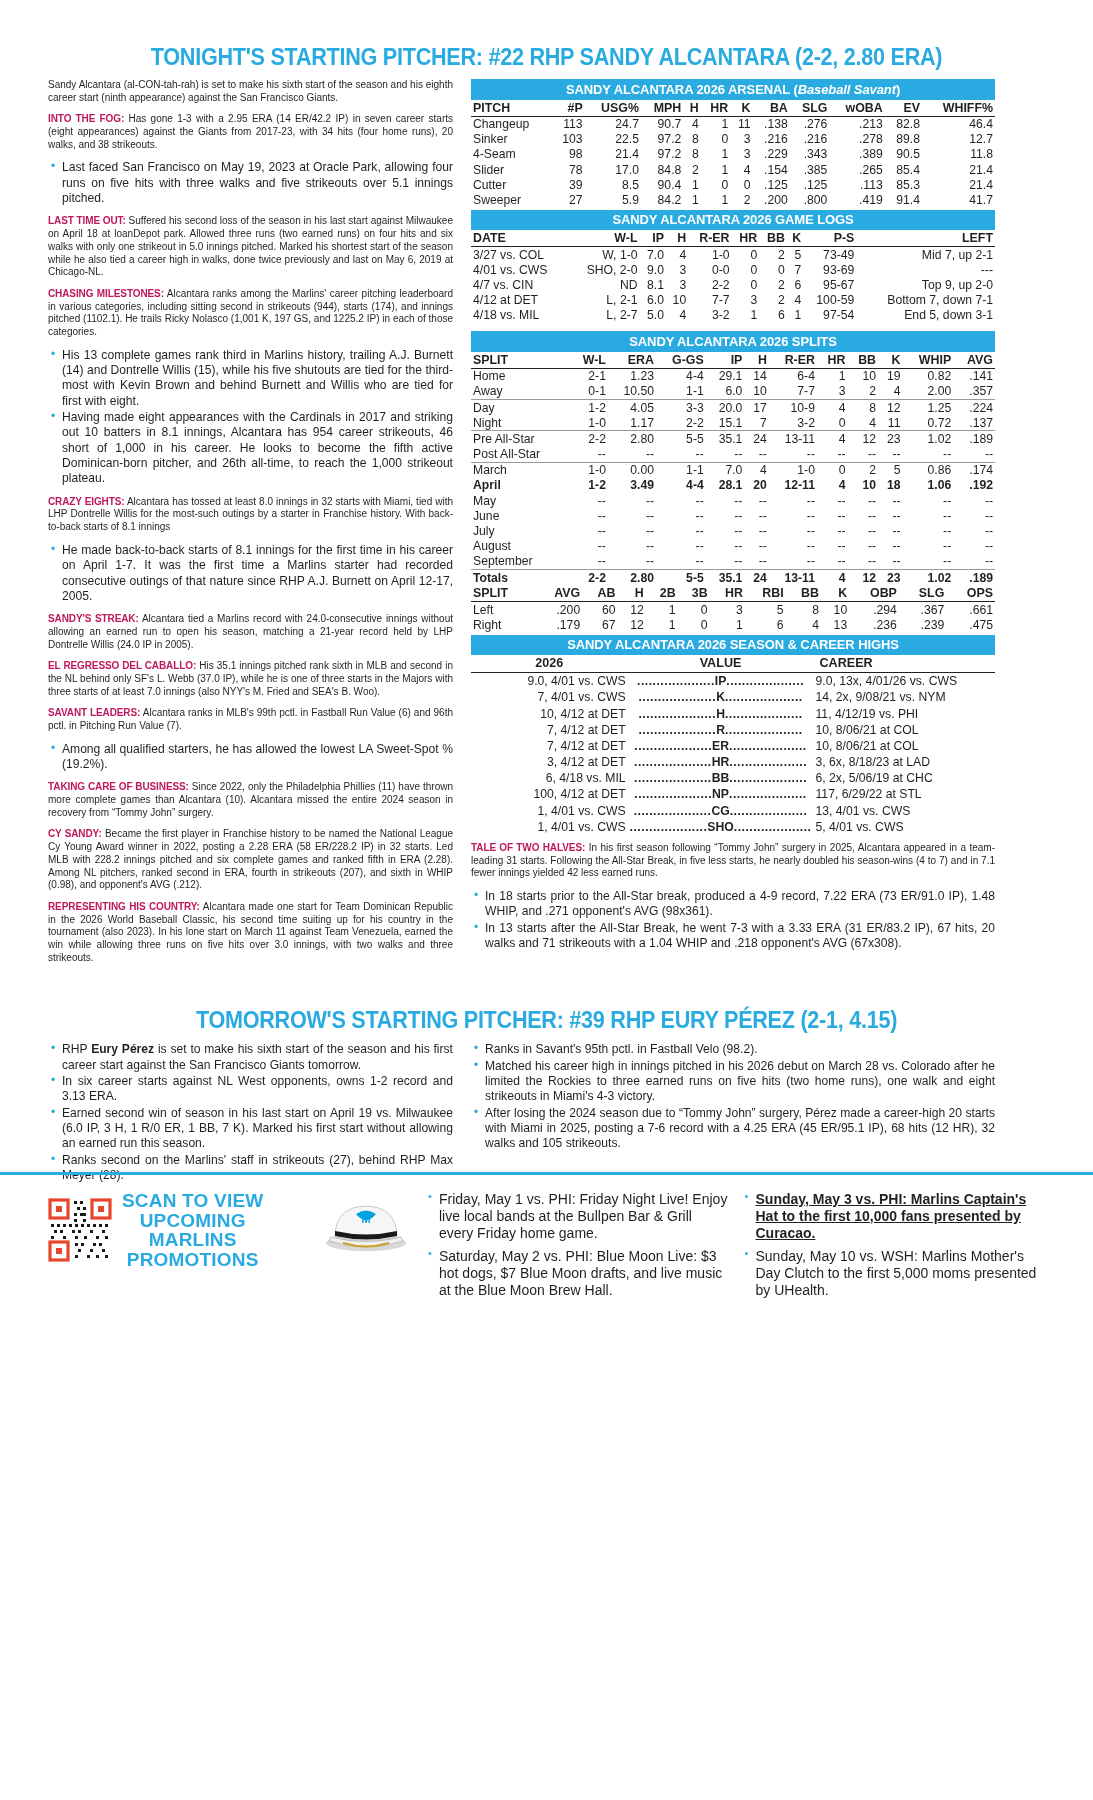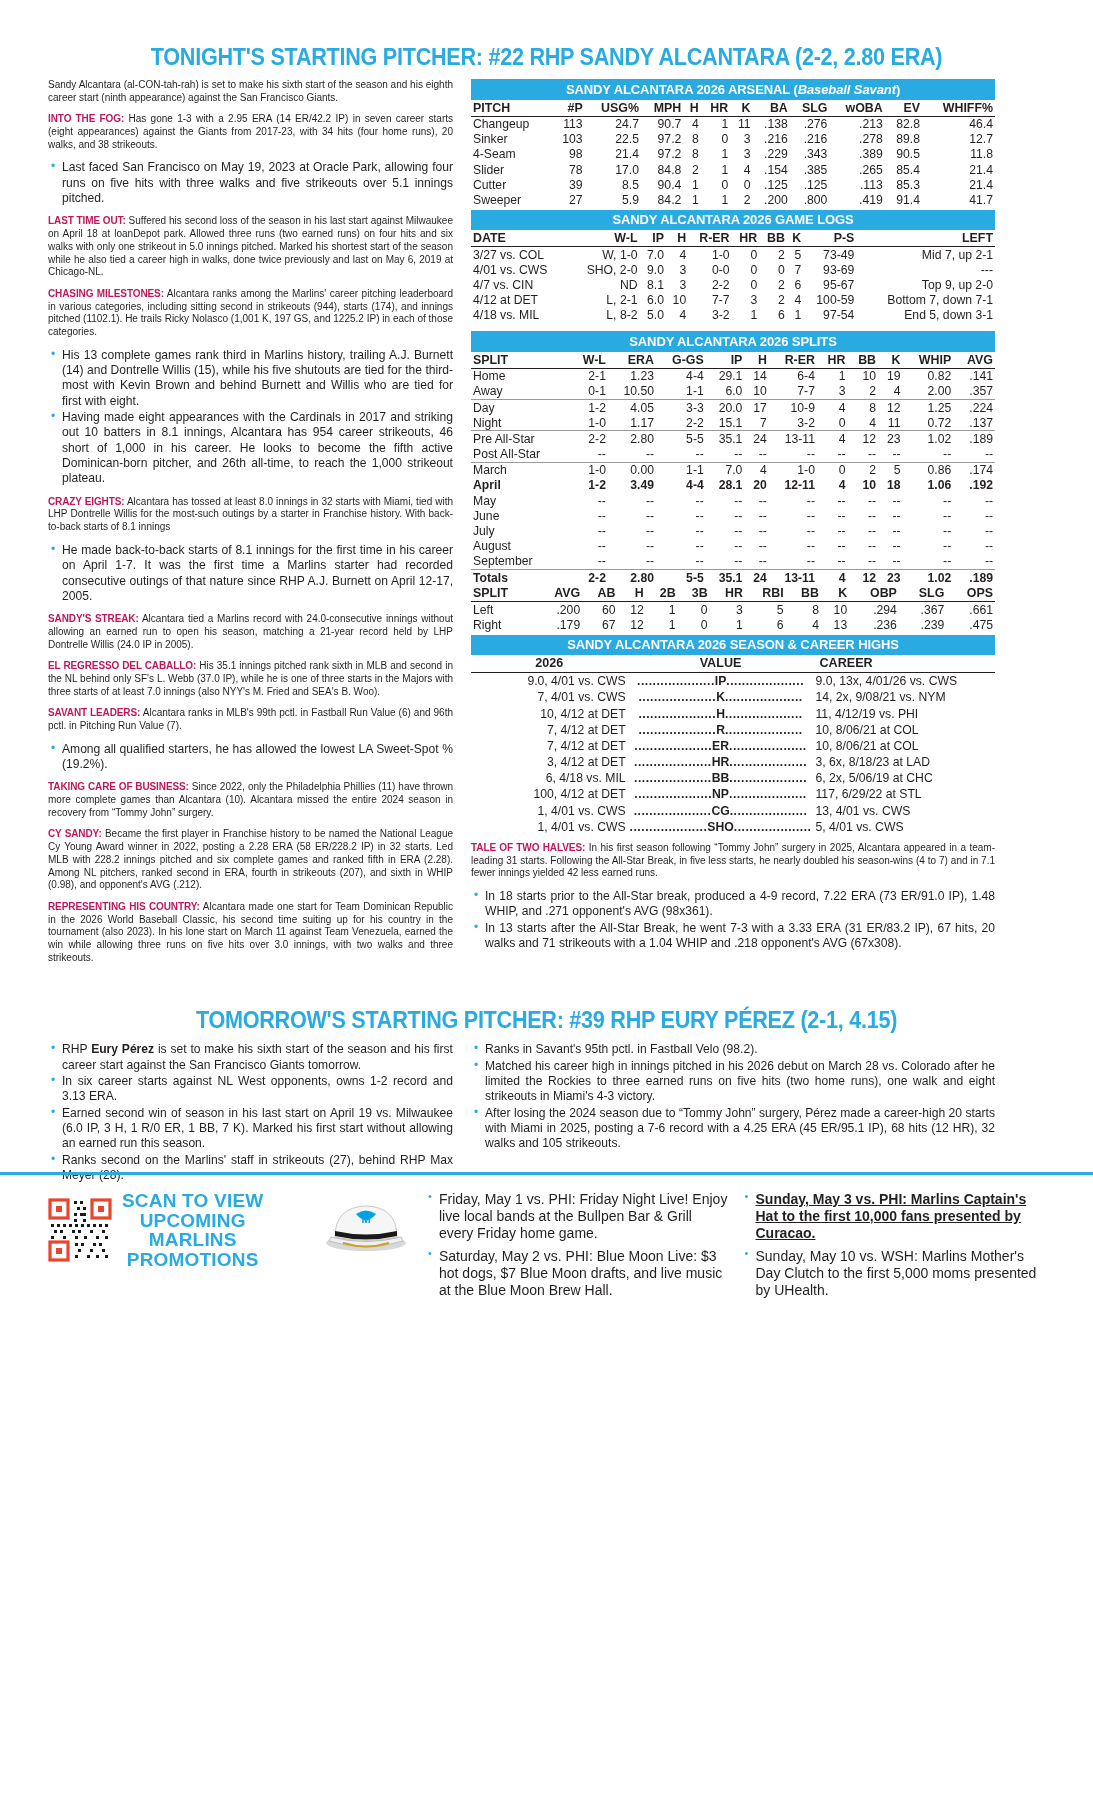--- a/index.html
+++ b/index.html
@@ -324,21 +324,21 @@
                 <td>10</td>
                 <td>7-7</td>
                 <td>3</td>
                 <td>2</td>
                 <td>4</td>
                 <td>100-59</td>
                 <td>Bottom 7, down 7-1</td>
               </tr>
               <tr>
                 <td class="l">4/18 vs. MIL</td>
-                <td>L, 8-2</td>
+                <td>L, 2-7</td>
                 <td>5.0</td>
                 <td>4</td>
                 <td>3-2</td>
                 <td>1</td>
                 <td>6</td>
                 <td>1</td>
                 <td>97-54</td>
                 <td>End 5, down 3-1</td>
               </tr>
             </tbody>

